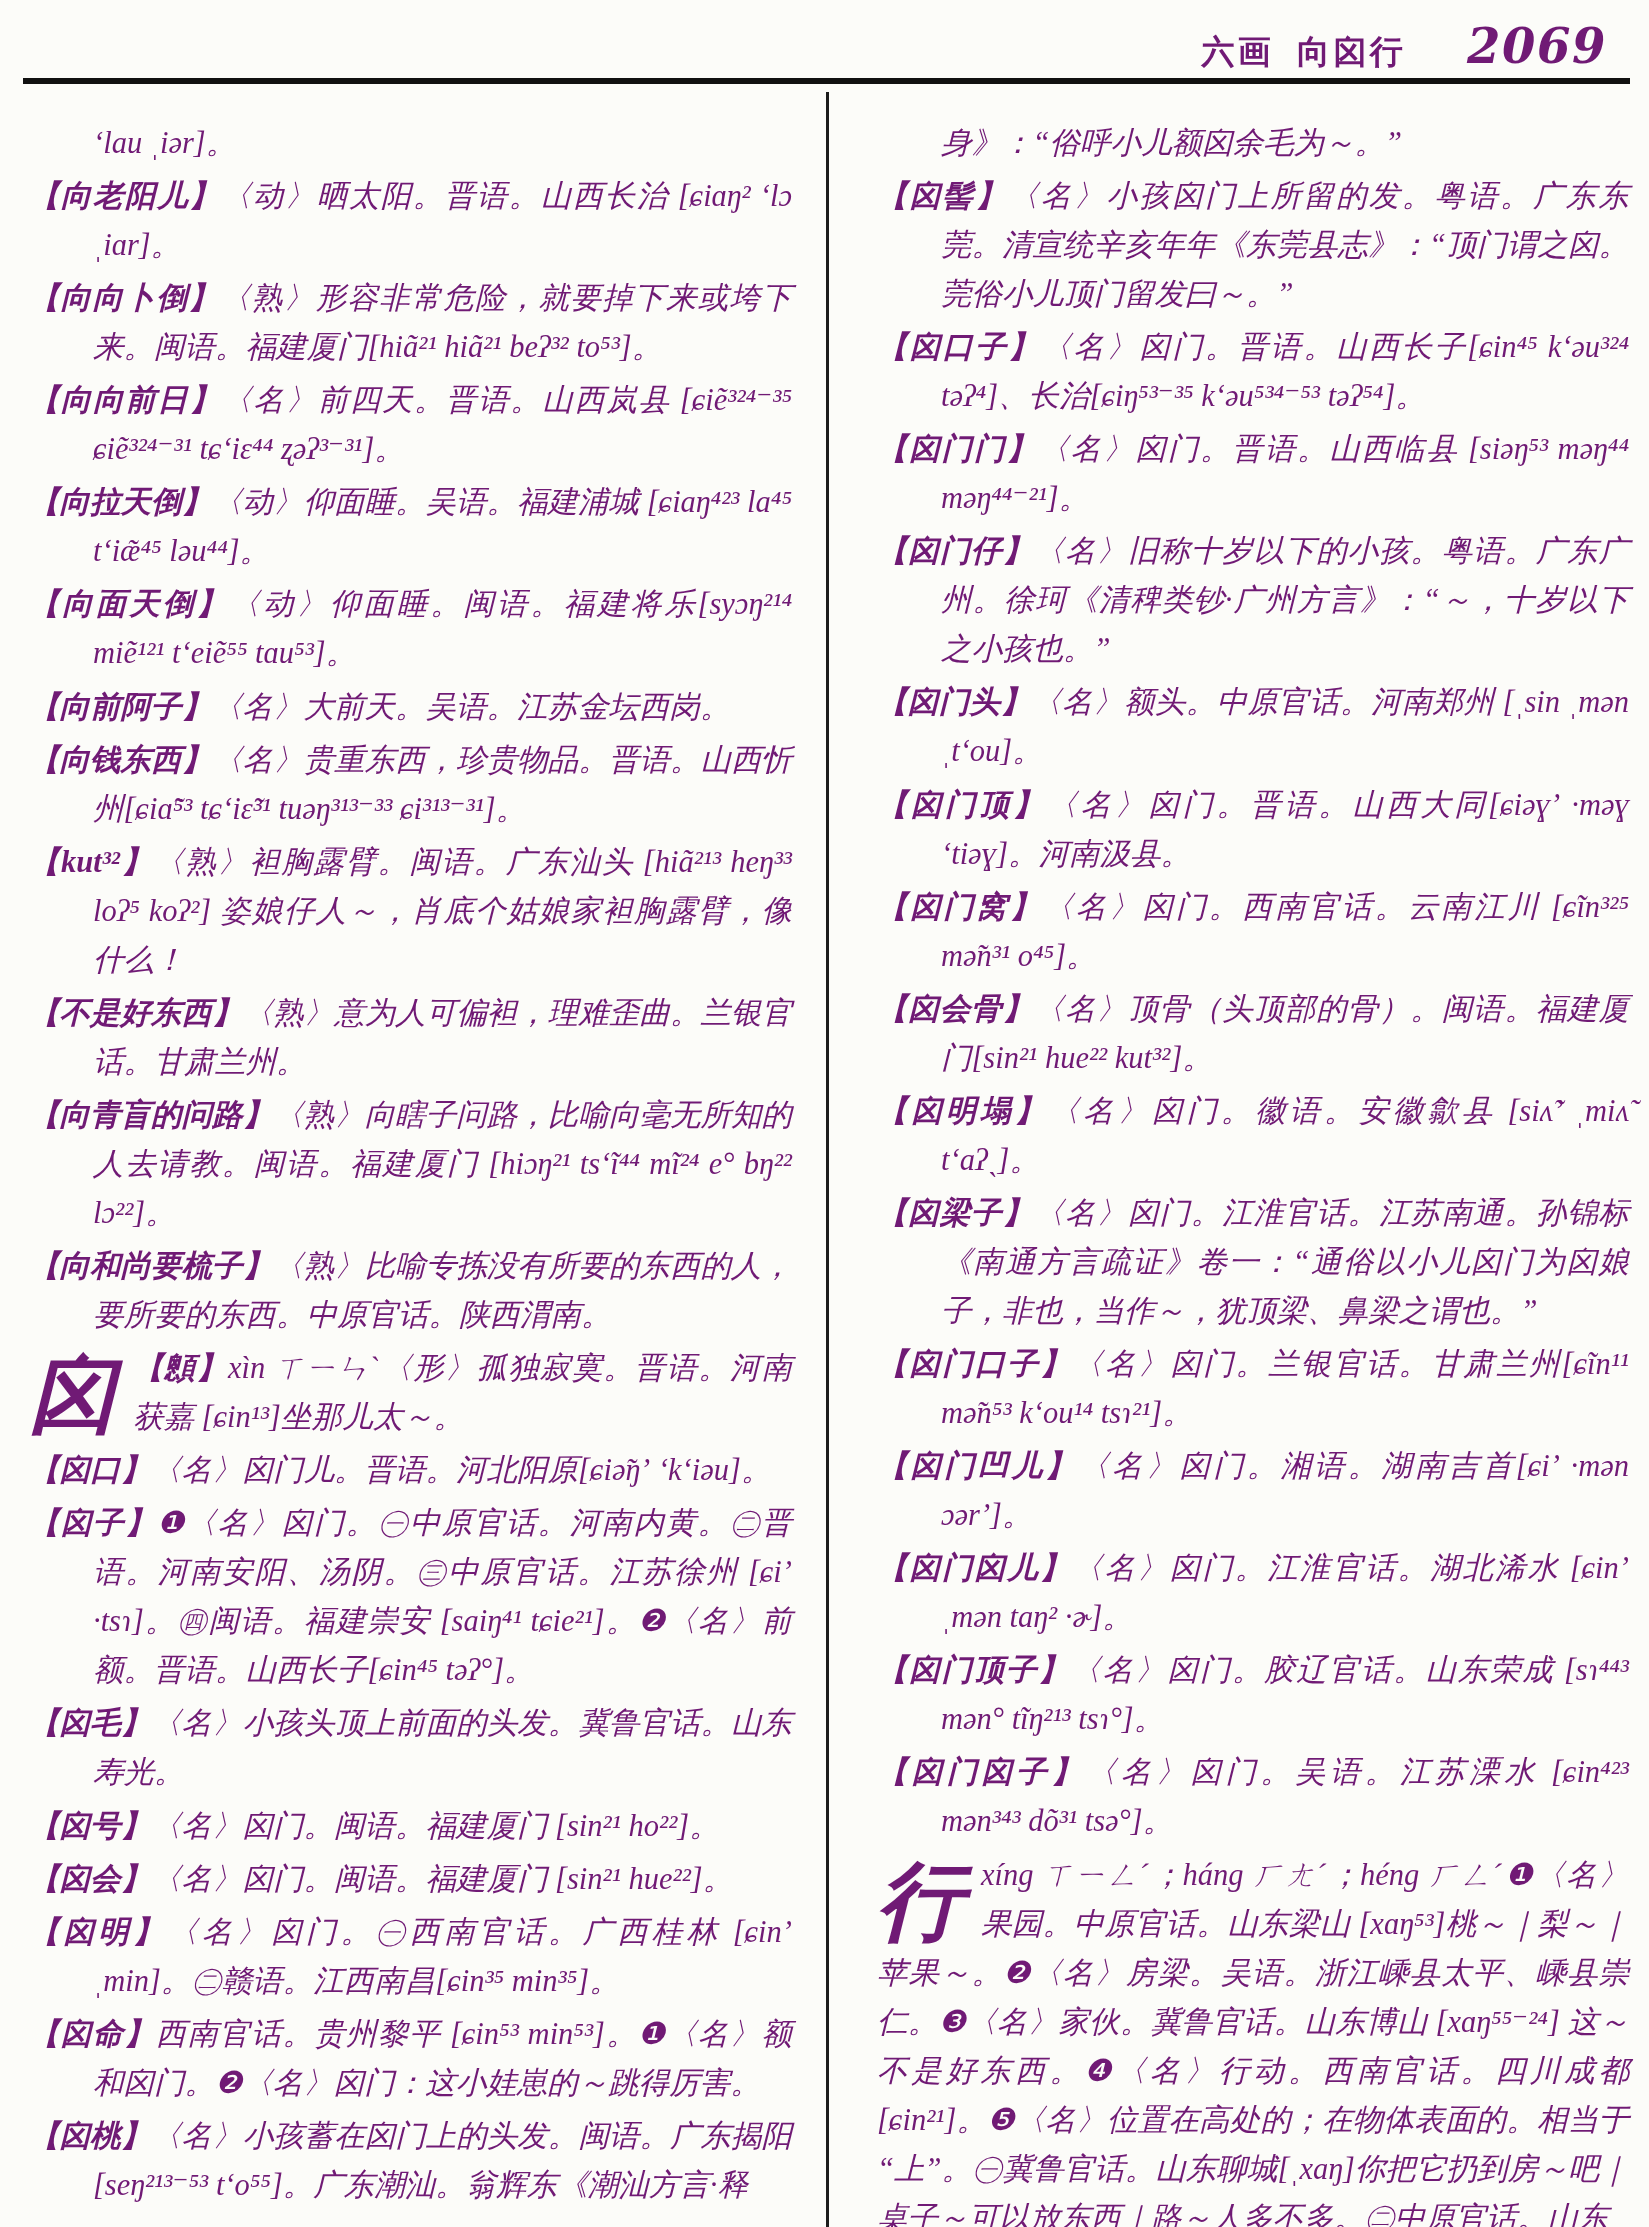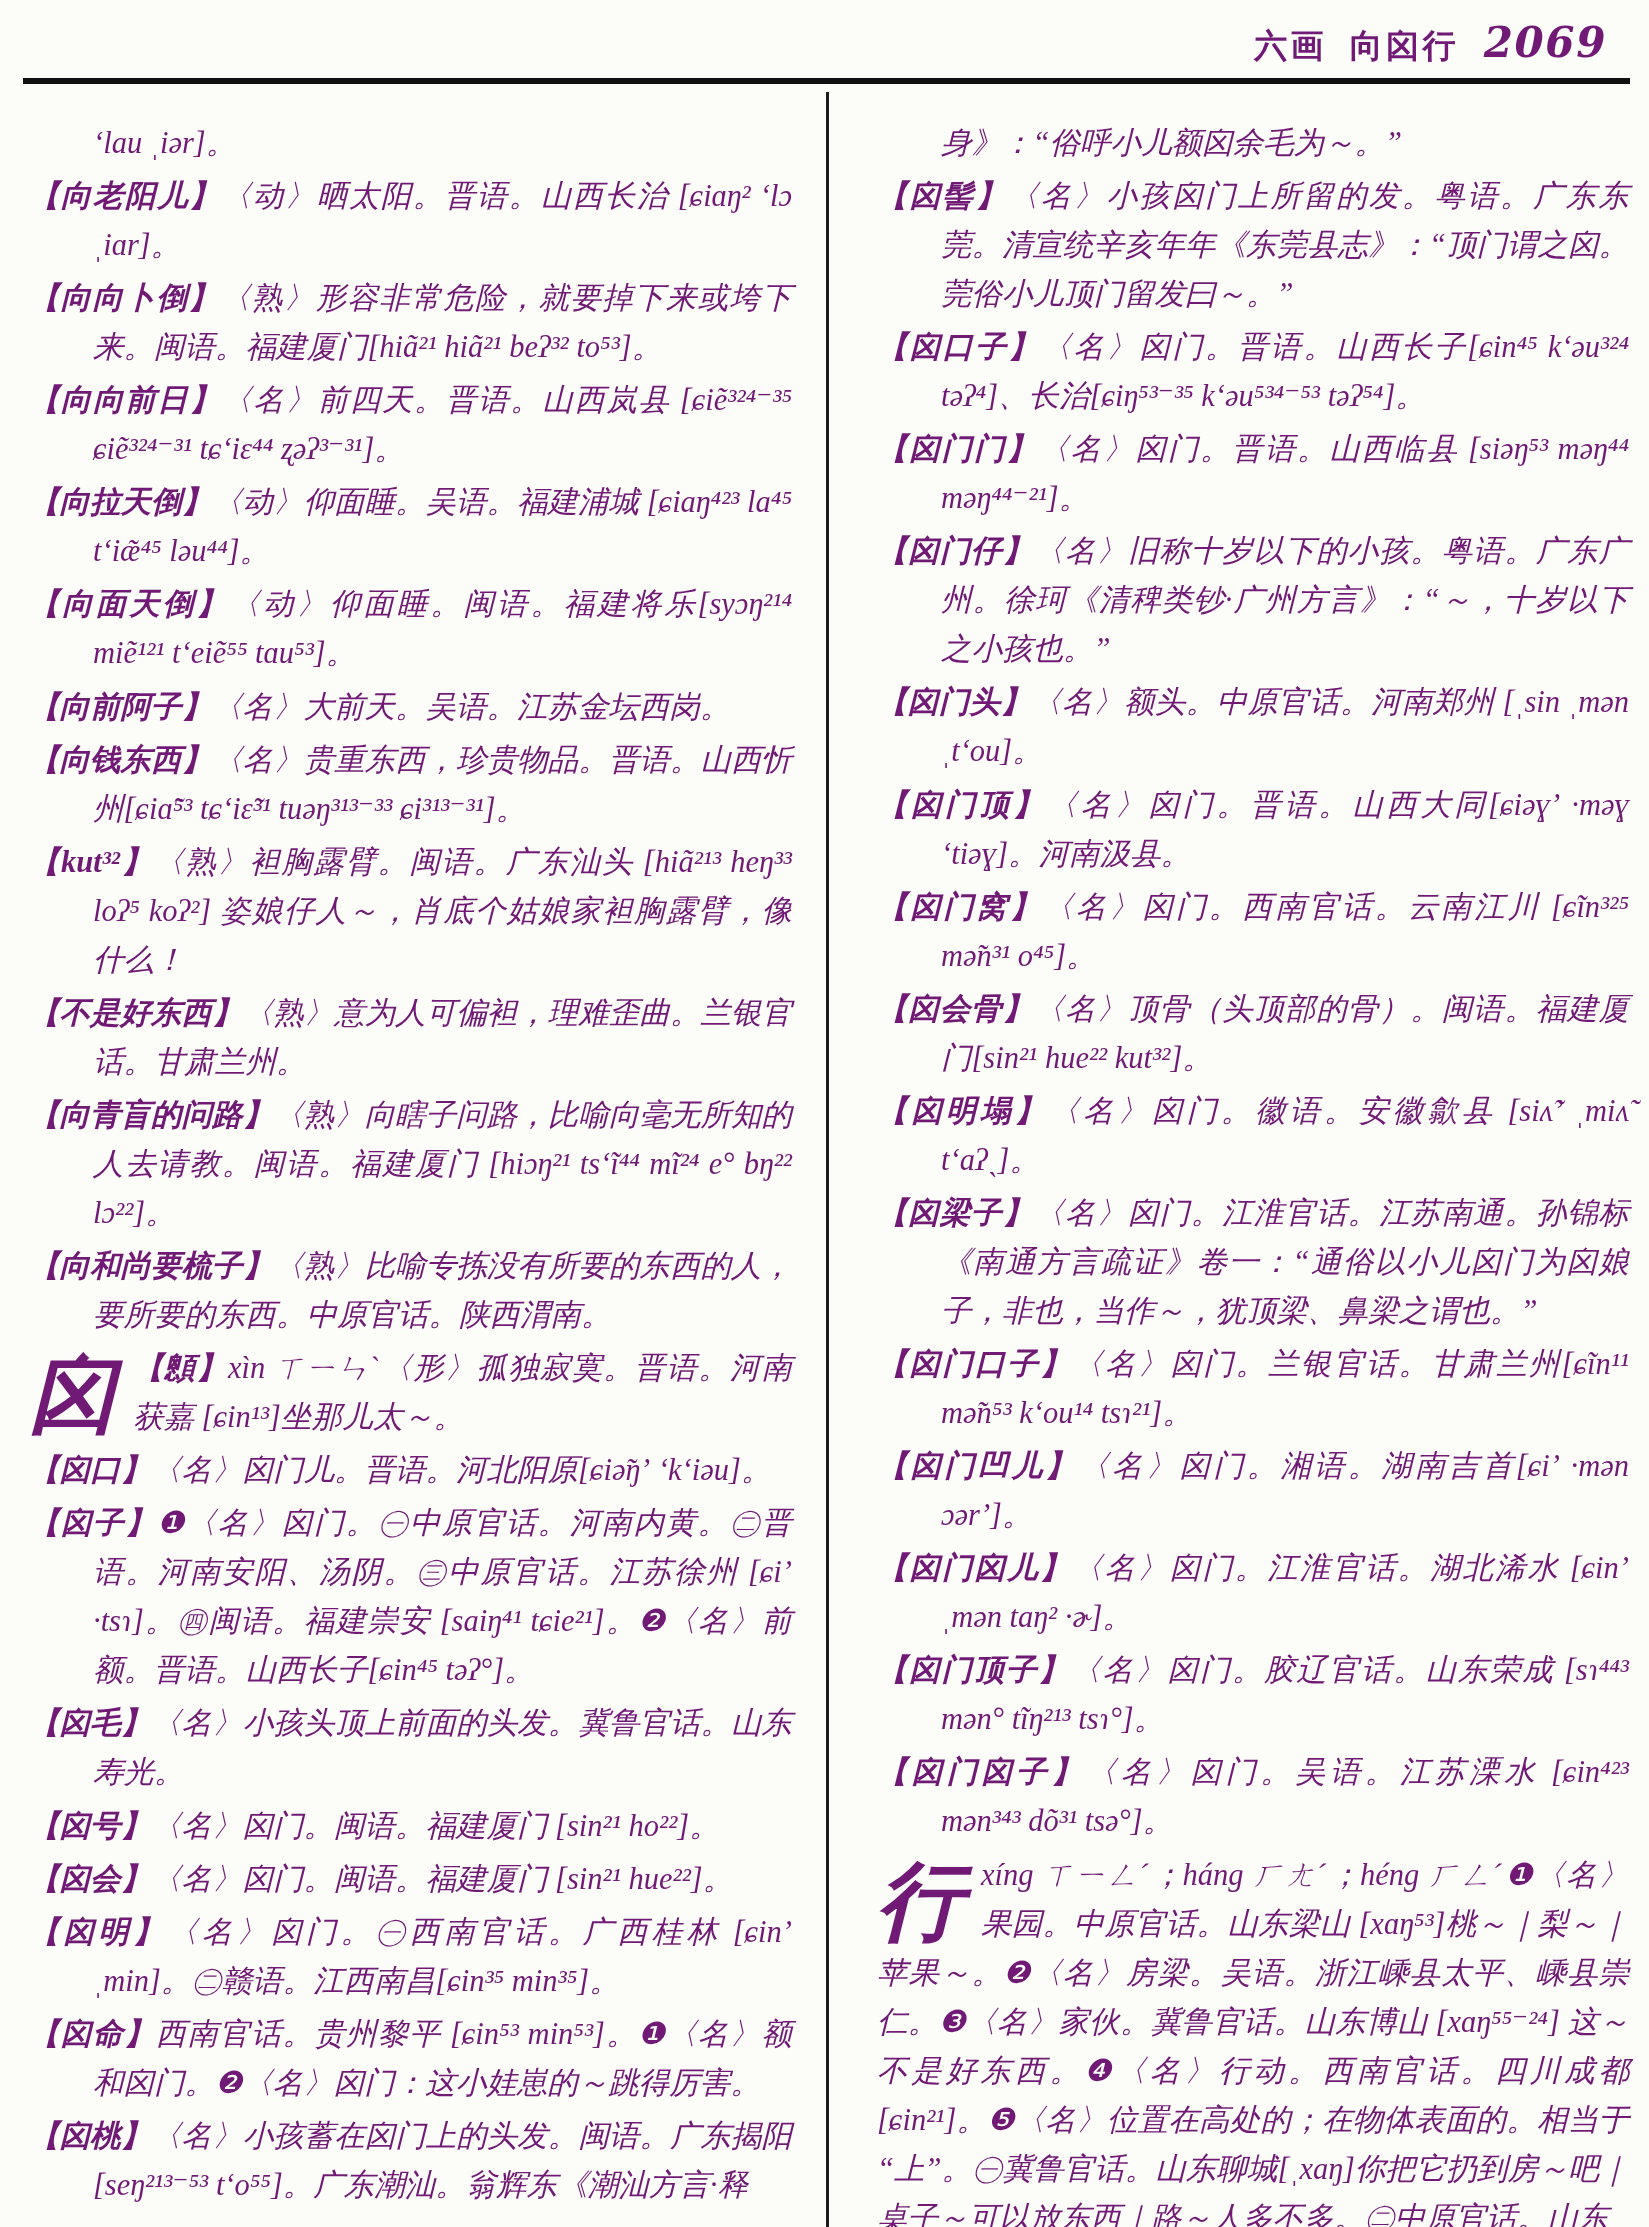--- a/index.html
+++ b/index.html
@@ -11,21 +11,21 @@
     font-family:"Liberation Serif","DejaVu Serif",serif;
     overflow:hidden;
   }
   .running-head{
     position:absolute;top:18px;right:43px;
     display:flex;align-items:baseline;
     font-size:33px;font-weight:700;letter-spacing:3.3px;
   }
   .running-head .chars{margin-left:23px;}
   .running-head .pageno{
-    margin-left:25px;font-style:italic;font-size:42px;letter-spacing:1.6px;
+    margin-left:61px;font-style:italic;font-size:48px;letter-spacing:1.6px;
     font-family:"DejaVu Serif","Liberation Serif",serif;
   }
   .header-rule{
     position:absolute;top:78px;left:23px;width:1607px;height:5.8px;
     background:#111;
   }
   .column-divider{
     position:absolute;top:92px;bottom:0;left:826px;width:2.5px;
     background:#1c1c1c;
   }

